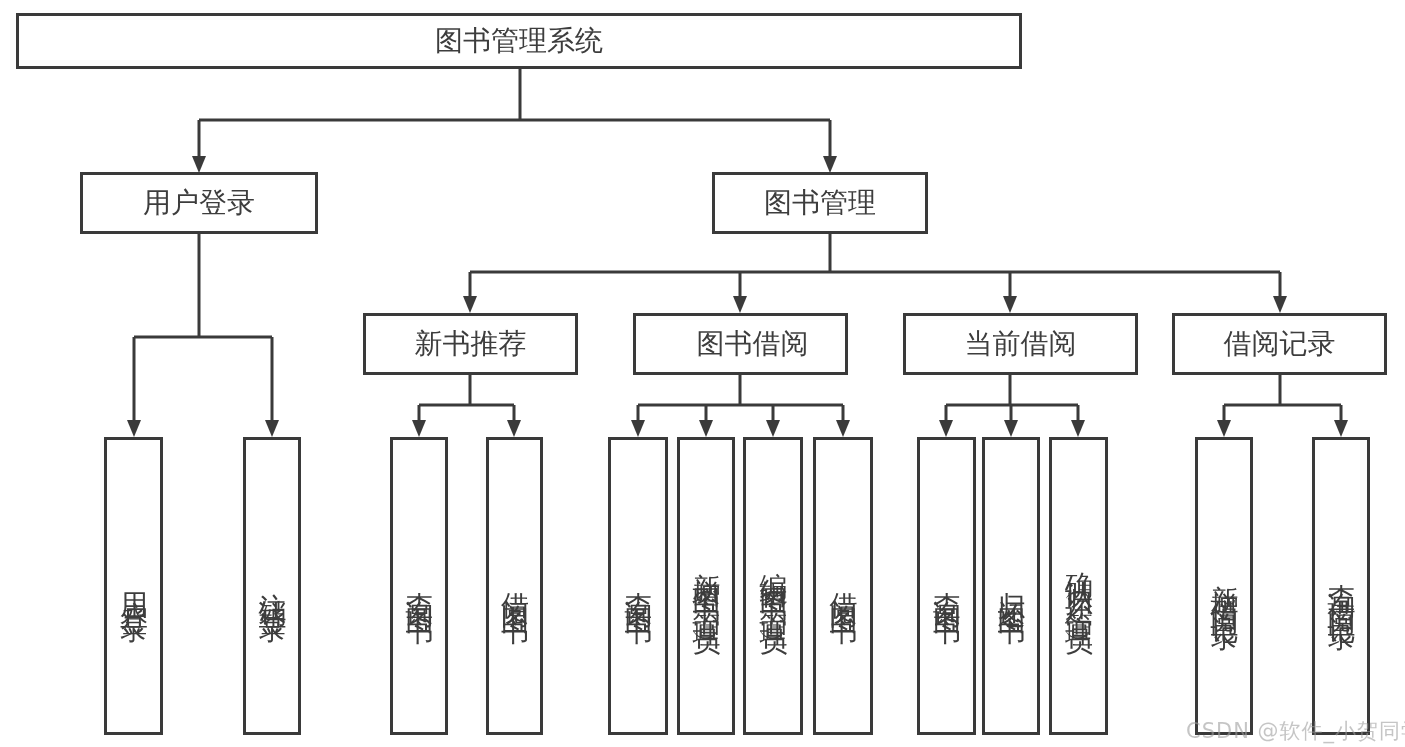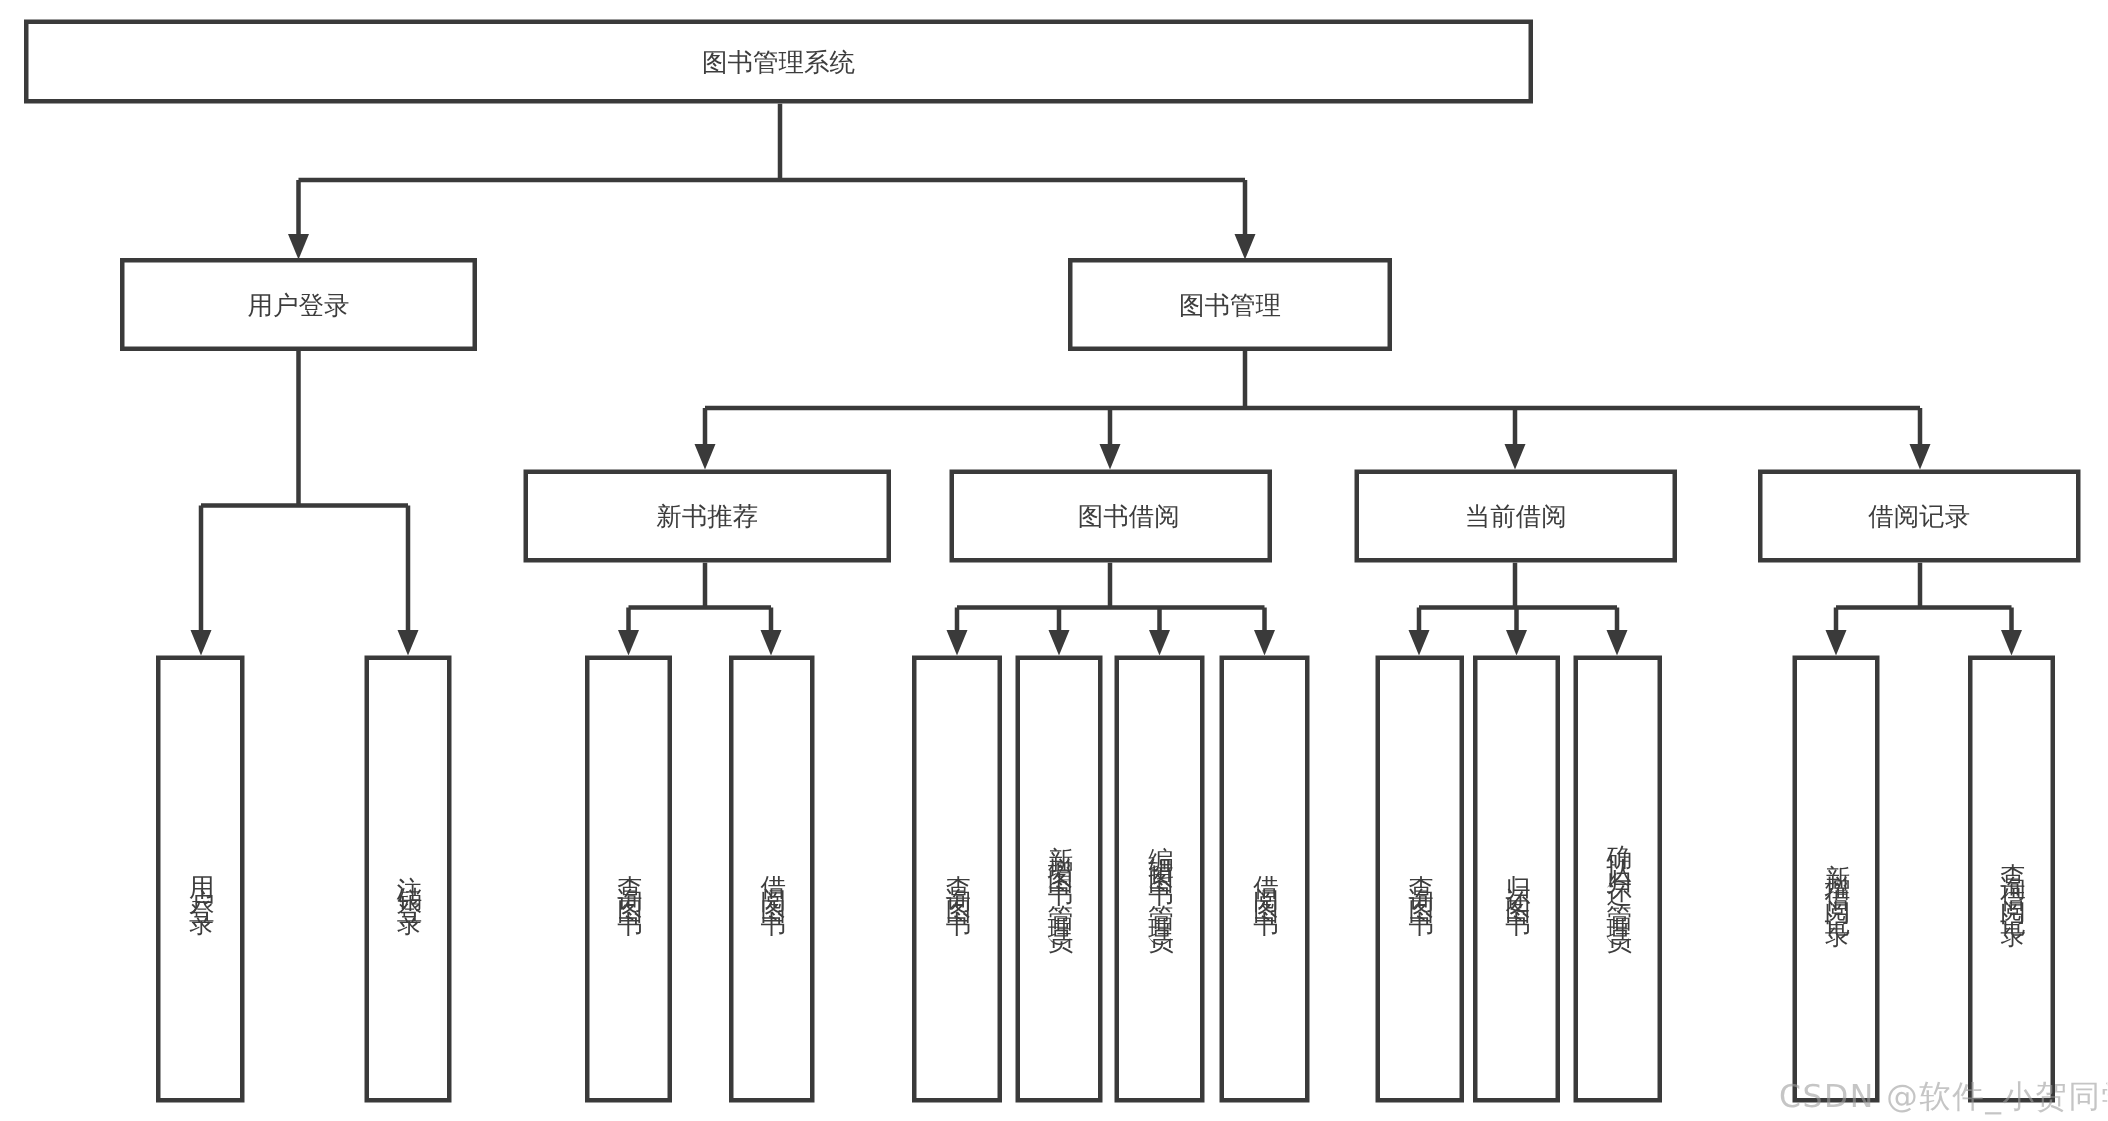--- a/index.html
+++ b/index.html
@@ -23,21 +23,21 @@
   }
   .node {
     position: absolute;
     box-sizing: border-box;
     background: #ffffff;
     border: 3px solid #3a3a3a;
     display: flex;
     align-items: center;
     justify-content: center;
     color: #3d3d3d;
-    font-size: 17px;
+    font-size: 28px;
     z-index: 2;
     white-space: nowrap;
   }
   .vnode {
     writing-mode: vertical-rl;
     text-orientation: mixed;
     letter-spacing: 8px;
     white-space: normal;
     line-height: 1;
   }
@@ -100,23 +100,23 @@
         <polygon stroke="none" points="1334,420 1348,420 1341,437"></polygon>
       </g>
     </g>
   </svg>
 
   <div class="node" style="left:16px; top:13px; width:1006px; height:56px;">图书管理系统</div>
 
   <div class="node" style="left:80px; top:172px; width:238px; height:62px;">用户登录</div>
   <div class="node" style="left:712px; top:172px; width:216px; height:62px;">图书管理</div>
 
-  <div class="node" style="left:349px; top:313px; width:245px; height:62px;">新书推荐</div>
+  <div class="node" style="left:363px; top:313px; width:215px; height:62px;">新书推荐</div>
   <div class="node" style="left:633px; top:313px; width:215px; height:62px;padding-left:24px;">图书借阅</div>
-  <div class="node" style="left:903px; top:313px; width:215px; height:62px;">当前借阅</div>
+  <div class="node" style="left:903px; top:313px; width:235px; height:62px;">当前借阅</div>
   <div class="node" style="left:1172px; top:313px; width:215px; height:62px;">借阅记录</div>
 
   <div class="node vnode" style="left:104px; top:437px; width:59px; height:298px;">用户登录</div>
   <div class="node vnode" style="left:243px; top:437px; width:58px; height:298px;">注销登录</div>
 
   <div class="node vnode" style="left:390px; top:437px; width:58px; height:298px;">查询图书</div>
   <div class="node vnode" style="left:486px; top:437px; width:57px; height:298px;">借阅图书</div>
 
   <div class="node vnode" style="left:608px; top:437px; width:60px; height:298px;">查询图书</div>
   <div class="node vnode" style="left:677px; top:437px; width:58px; height:298px;">新增图书（管理员）</div>

